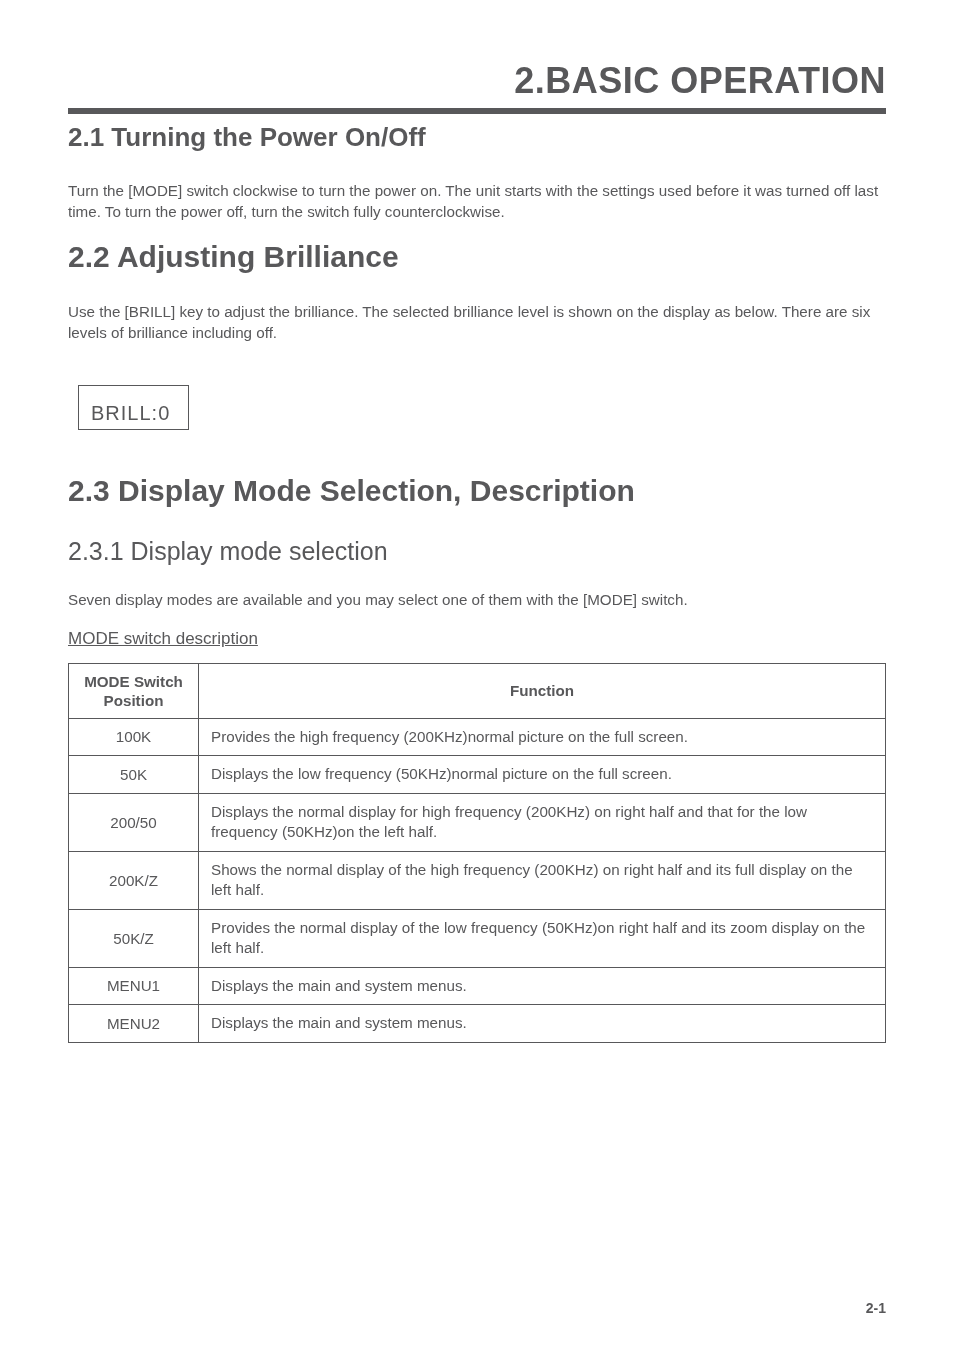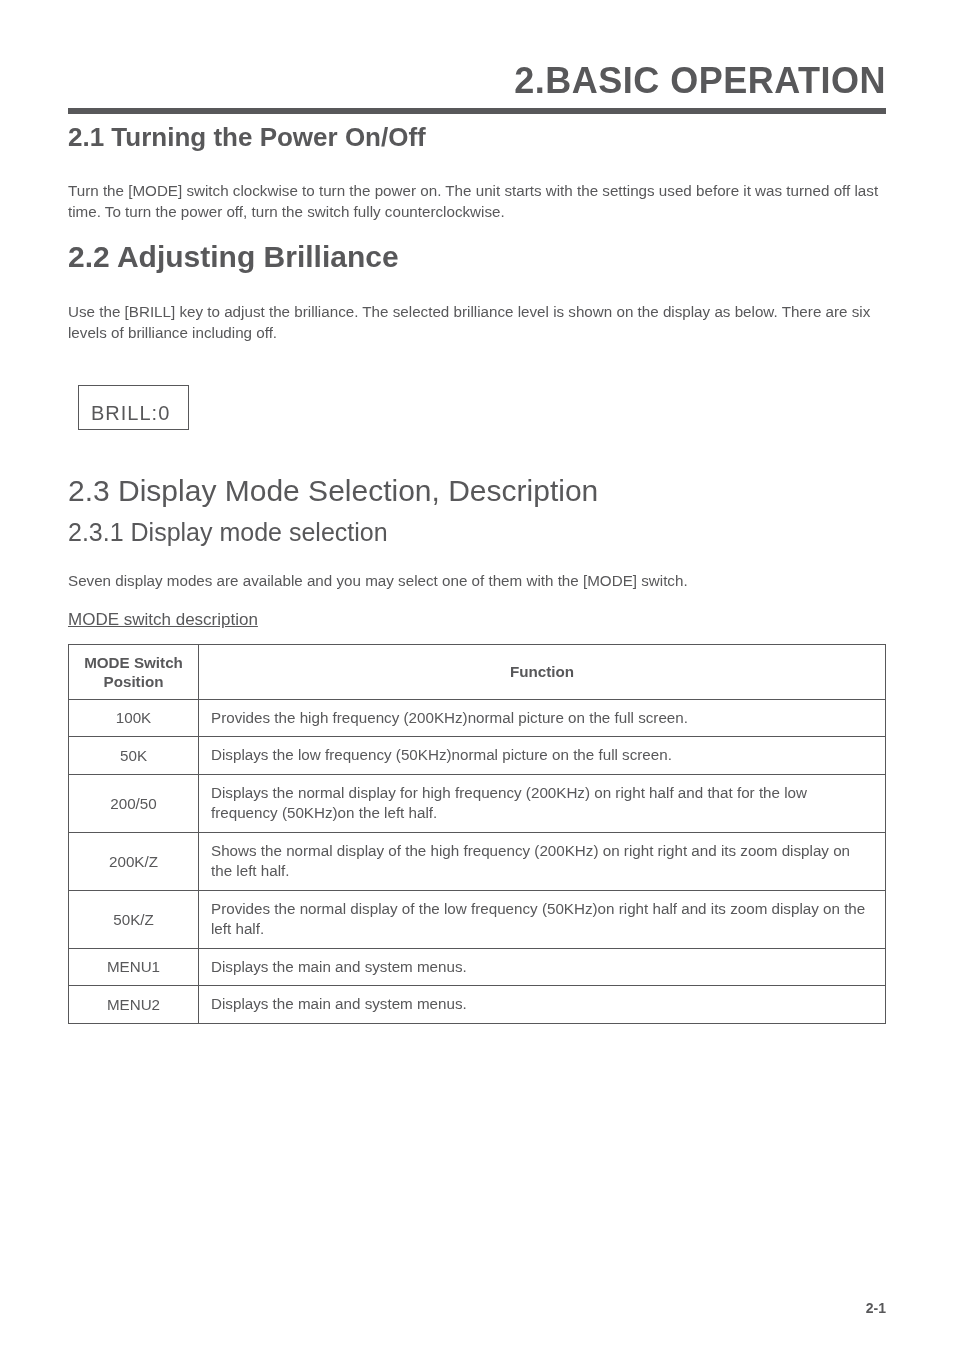--- a/index.html
+++ b/index.html
@@ -51,23 +51,23 @@
     padding: 16px 18px 4px 12px;
     font-family: Arial, sans-serif;
     font-size: 20px;
     letter-spacing: 1px;
     margin-top: 24px;
     margin-bottom: 20px;
     margin-left: 10px;
   }
   .sec-title-3 {
     font-size: 30px;
-    font-weight: normal;
+    font-weight: bold;
     margin-top: 24px;
-    margin-bottom: 10px;
+    margin-bottom: 29px;
   }
   .subsec-title {
     font-size: 25px;
     font-weight: normal;
     margin-top: 6px;
     margin-bottom: 24px;
   }
   .table-caption {
     text-align: left;
     font-size: 17px;
@@ -146,21 +146,21 @@
     <tr>
       <td class="pos-cell">50K</td>
       <td class="fn-cell">Displays the low frequency (50KHz)normal picture on the full screen.</td>
     </tr>
     <tr>
       <td class="pos-cell">200/50</td>
       <td class="fn-cell">Displays the normal display for high frequency (200KHz) on right half and that for the low frequency (50KHz)on the left half.</td>
     </tr>
     <tr>
       <td class="pos-cell">200K/Z</td>
-      <td class="fn-cell">Shows the normal display of the high frequency (200KHz) on right right and its zoom display on the left half.</td>
+      <td class="fn-cell">Shows the normal display of the high frequency (200KHz) on right half and its full display on the left half.</td>
     </tr>
     <tr>
       <td class="pos-cell">50K/Z</td>
       <td class="fn-cell">Provides the normal display of the low frequency (50KHz)on right half and its zoom display on the left half.</td>
     </tr>
     <tr>
       <td class="pos-cell">MENU1</td>
       <td class="fn-cell">Displays the main and system menus.</td>
     </tr>
     <tr>

